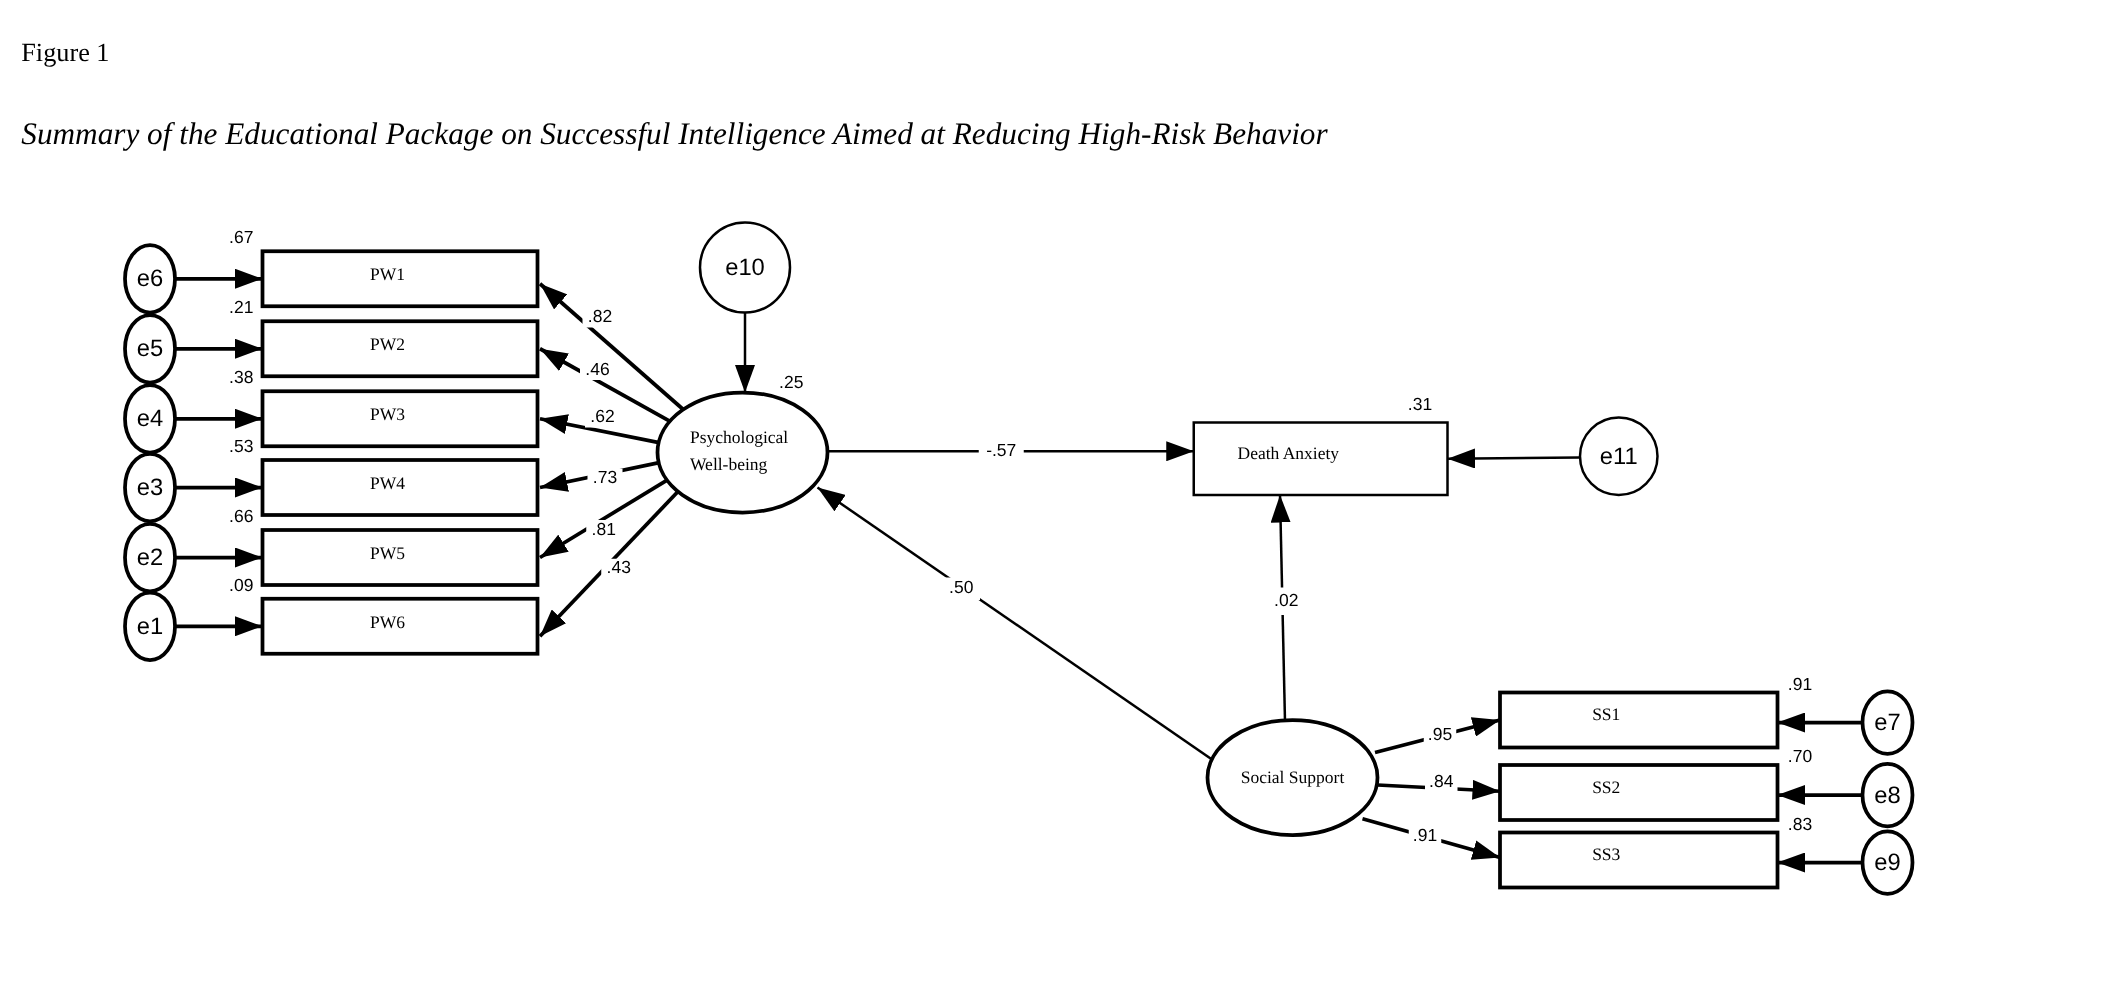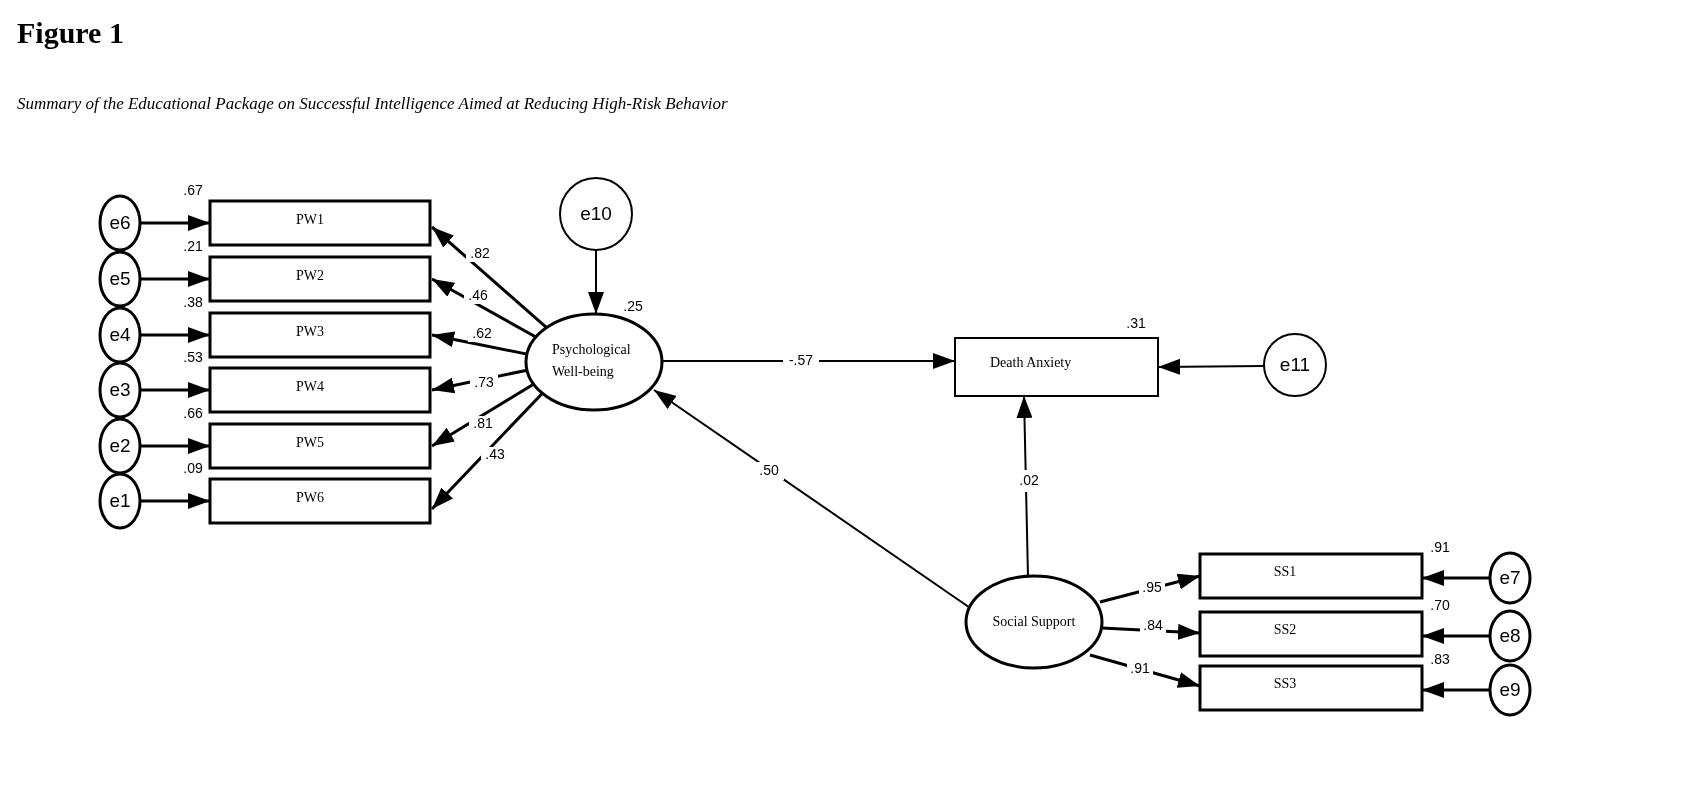--- a/index.html
+++ b/index.html
@@ -1,18 +1,18 @@
 <!DOCTYPE html>
 <html><head>
 <meta charset="utf-8">
 <style>
   html, body { margin:0; padding:0; background:#ffffff; }
   body { width:1687px; height:793px; position:relative; overflow:hidden; font-family:"Liberation Serif", serif; color:#000; }
-  .fig-label { position:absolute; left:17px; top:16px; font-size:30px; font-weight:bold; font-family:"Liberation Serif", serif; }
-  .fig-caption { position:absolute; left:17px; top:94px; font-size:17px; font-style:italic; font-family:"Liberation Serif", serif; white-space:nowrap; }
+  .fig-label { position:absolute; left:17px; top:30px; font-size:21px; font-weight:normal; font-family:"Liberation Serif", serif; }
+  .fig-caption { position:absolute; left:17px; top:94px; font-size:25px; font-style:italic; font-family:"Liberation Serif", serif; white-space:nowrap; }
   svg#diagram { position:absolute; left:0; top:0; }
   .circ-text { font-family:"Liberation Sans", sans-serif; font-size:19px; }
   .coef { font-family:"Liberation Sans", sans-serif; font-size:14px; }
   .box-text { font-family:"Liberation Serif", serif; font-size:14px; }
   .lat-text { font-family:"Liberation Serif", serif; font-size:14px; }
 </style>
 </head>
 <body>
 
 <div class="fig-label">Figure 1</div>

